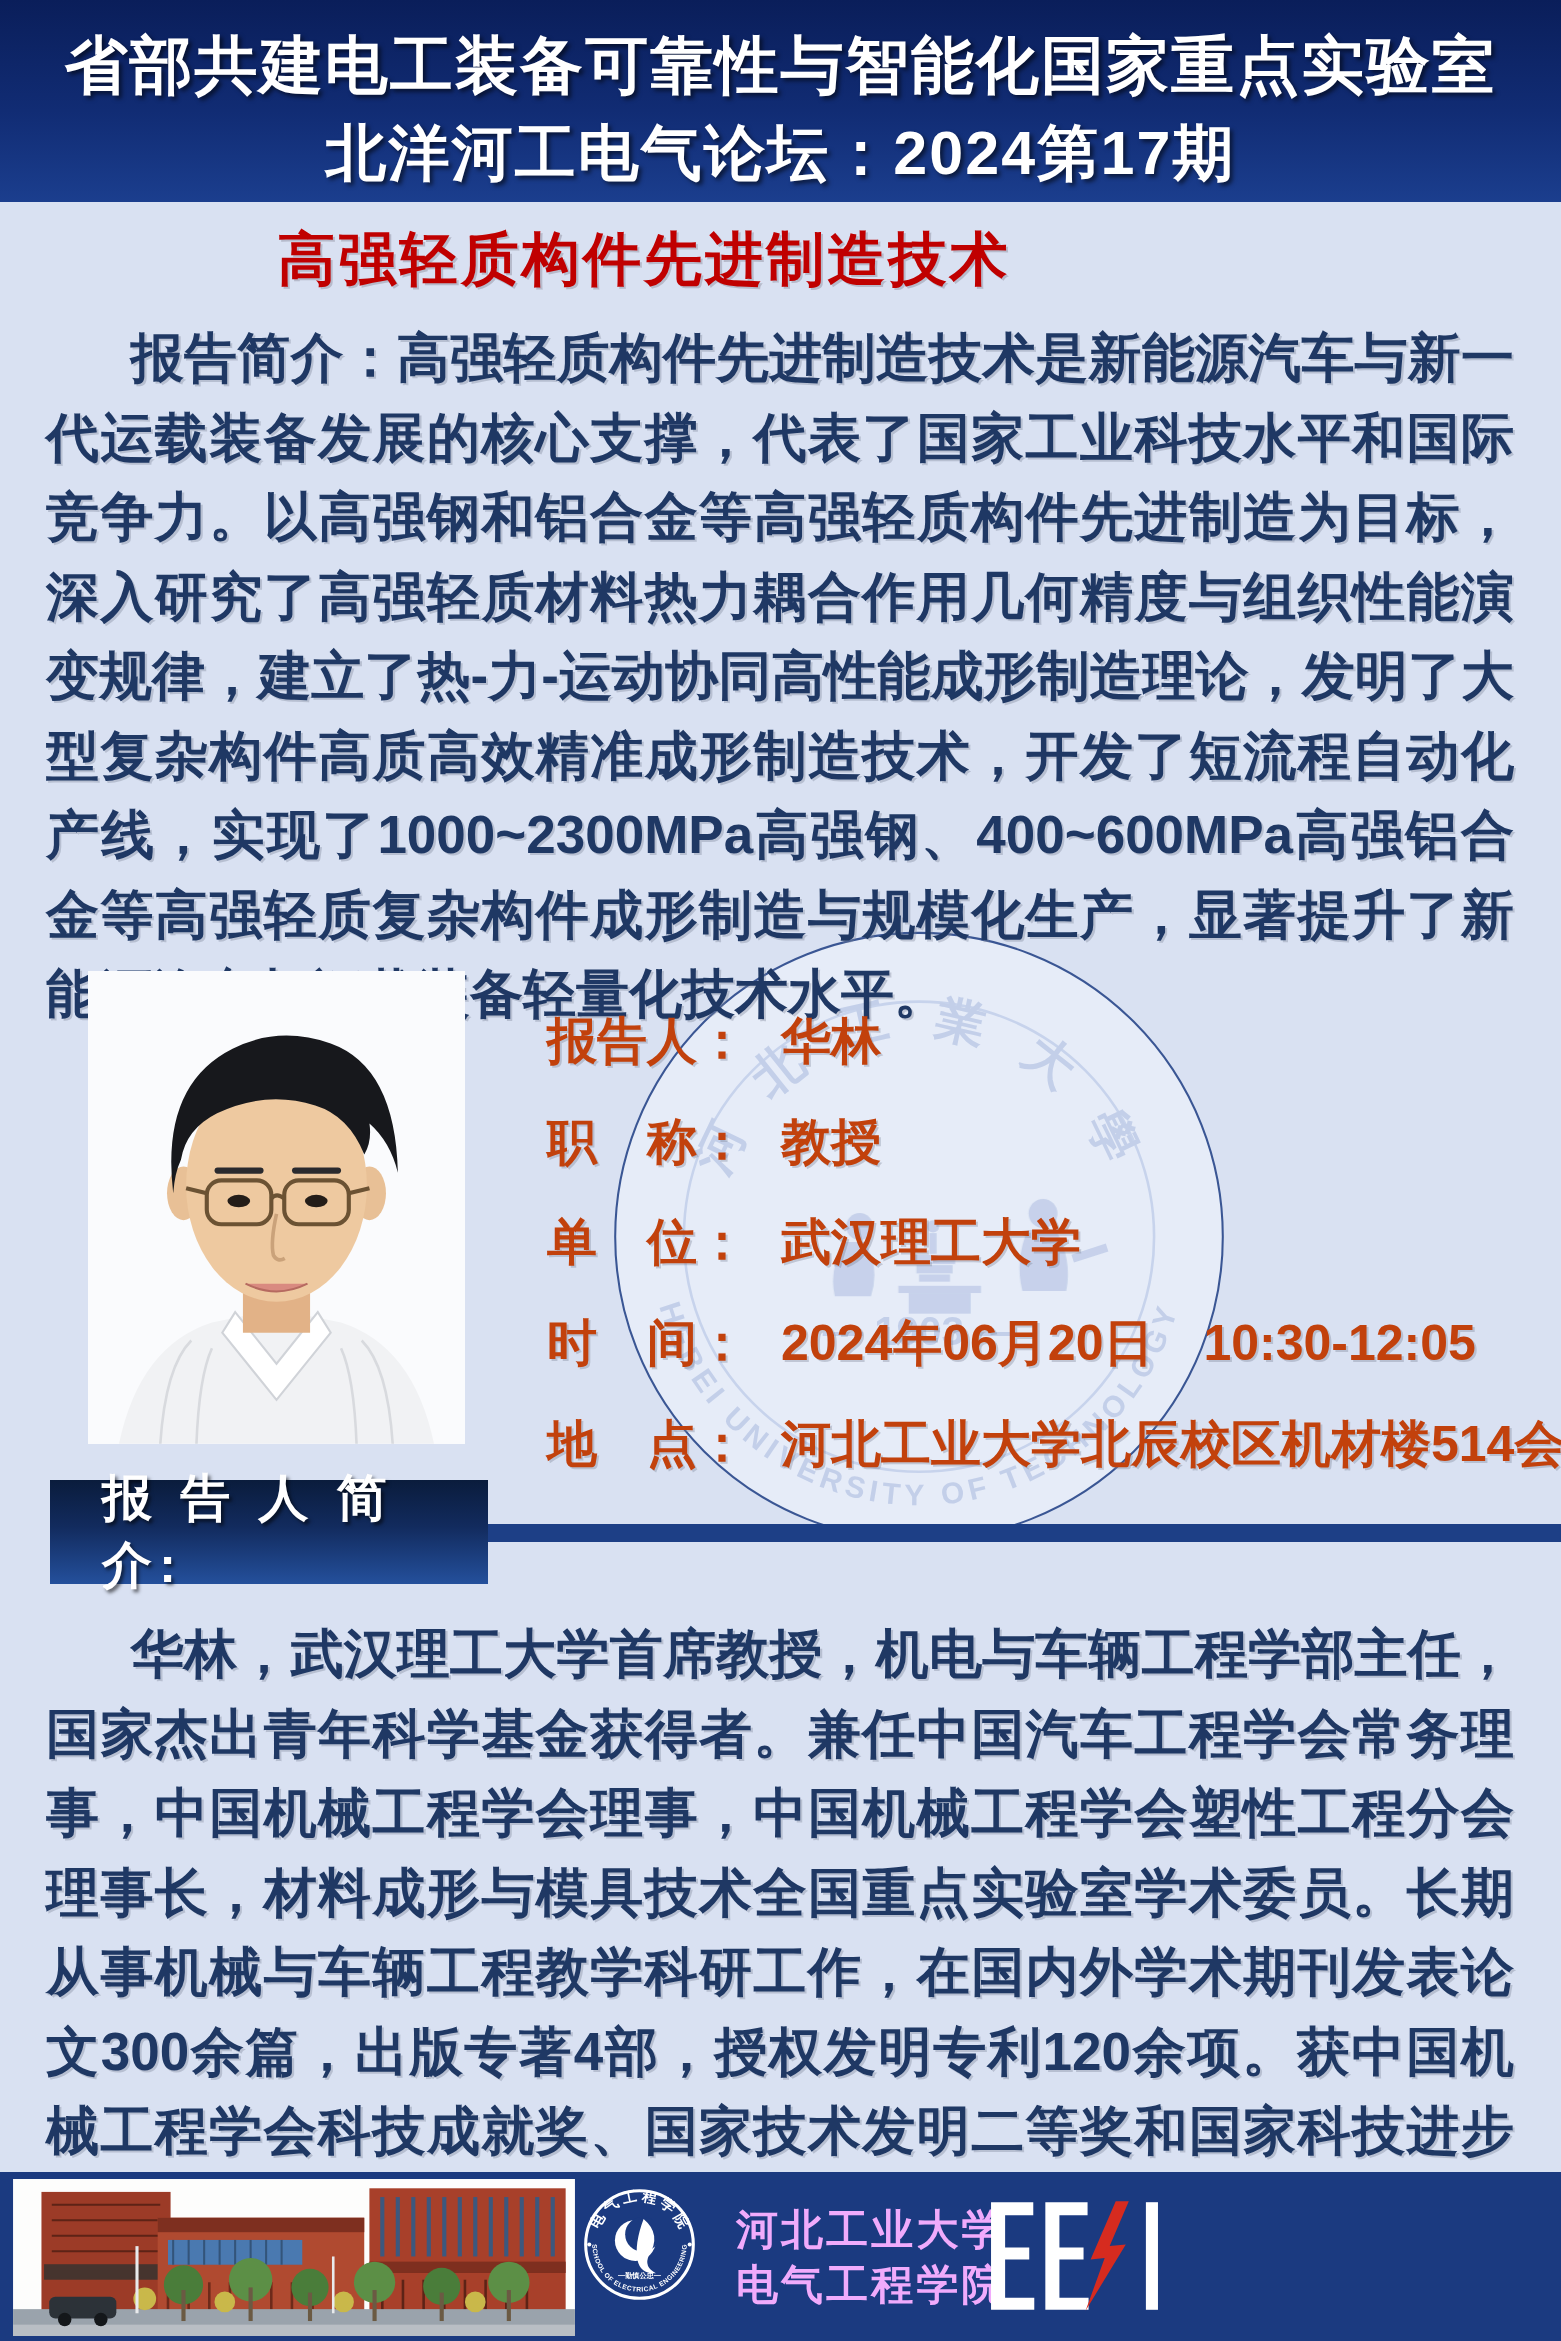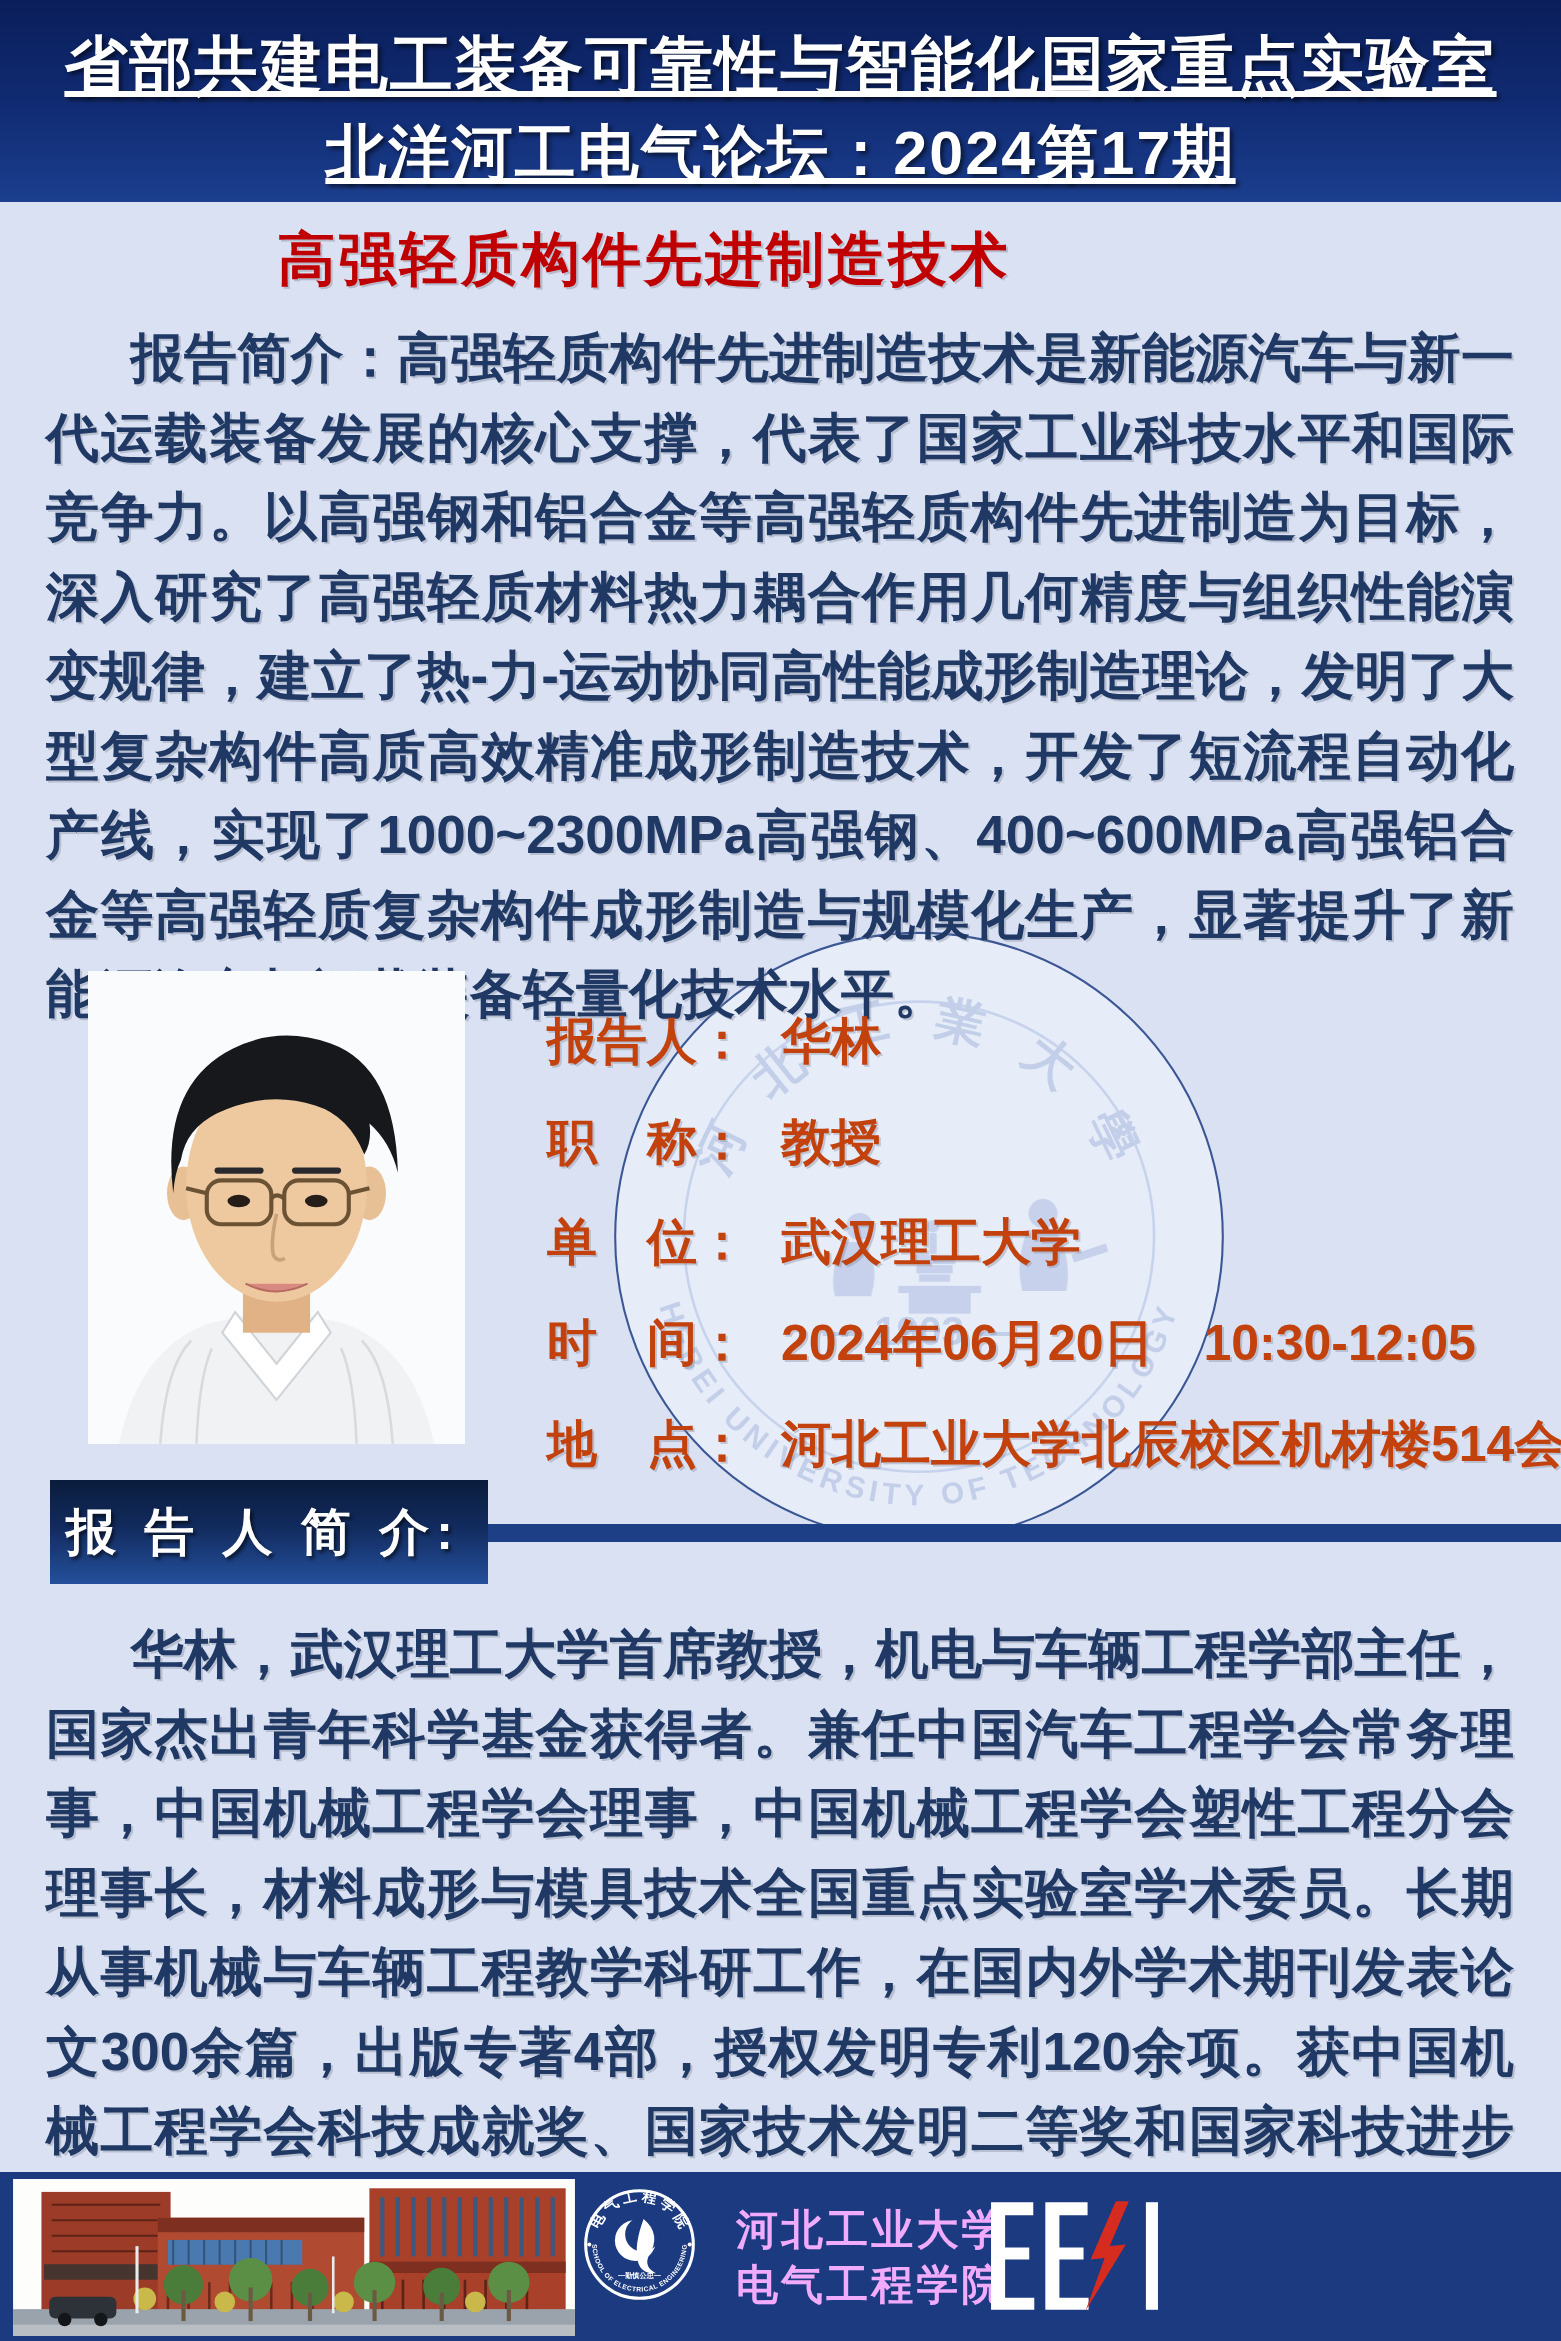--- a/index.html
+++ b/index.html
@@ -6,21 +6,21 @@
   .poster{
     position:relative;width:1561px;height:2342px;overflow:hidden;
     background:#d9e1f2;
     font-family:"Liberation Sans","DejaVu Sans",sans-serif;
     font-weight:bold;
   }
   
   .header{
     position:absolute;left:0;top:0;width:1561px;height:202px;
     background:linear-gradient(180deg,#0a1e5a 0%,#112c74 55%,#1b3e8e 100%);
-    text-align:center;color:#ffffff;text-decoration:underline;
+    text-align:center;color:#ffffff;
   }
   .header .l1{
     padding-top:23px;font-size:63px;letter-spacing:2.1px;
     text-shadow:3.1px 3.1px 4.1px rgba(0,0,0,.55);
   }
   .header .l2{
     margin-top:4px;font-size:61px;letter-spacing:2.1px;
     text-shadow:3.1px 3.1px 4.1px rgba(0,0,0,.55);
   }
   
@@ -49,21 +49,21 @@
     position:absolute;left:547px;z-index:2;white-space:nowrap;
     font-size:50px;color:#c2410c;
     text-shadow:2.1px 2.1px 0 rgba(120,130,150,.35);
   }
   .info-row .val{margin-left:34px;}
   
   .bio-banner{
     position:absolute;left:50px;top:1480px;width:438px;height:104px;
     background:linear-gradient(180deg,#0a1c3c 0%,#122b5e 45%,#24509c 100%);
     color:#ffffff;display:flex;align-items:center;z-index:3;
-    font-size:50px;letter-spacing:7.2px;padding-left:16px;box-sizing:border-box;
+    font-size:50px;letter-spacing:7.2px;padding-left:52px;box-sizing:border-box;
     text-shadow:2.6px 2.6px 3.6px rgba(0,0,0,.55);
   }
   .banner-line{
     position:absolute;left:488px;top:1524px;width:1073px;height:17.6px;
     background:#1d3f86;z-index:2;
   }
   
   .bio{
     position:absolute;left:46px;top:1614px;width:1468px;
     font-size:53px;line-height:1.5;color:#1f3864;

